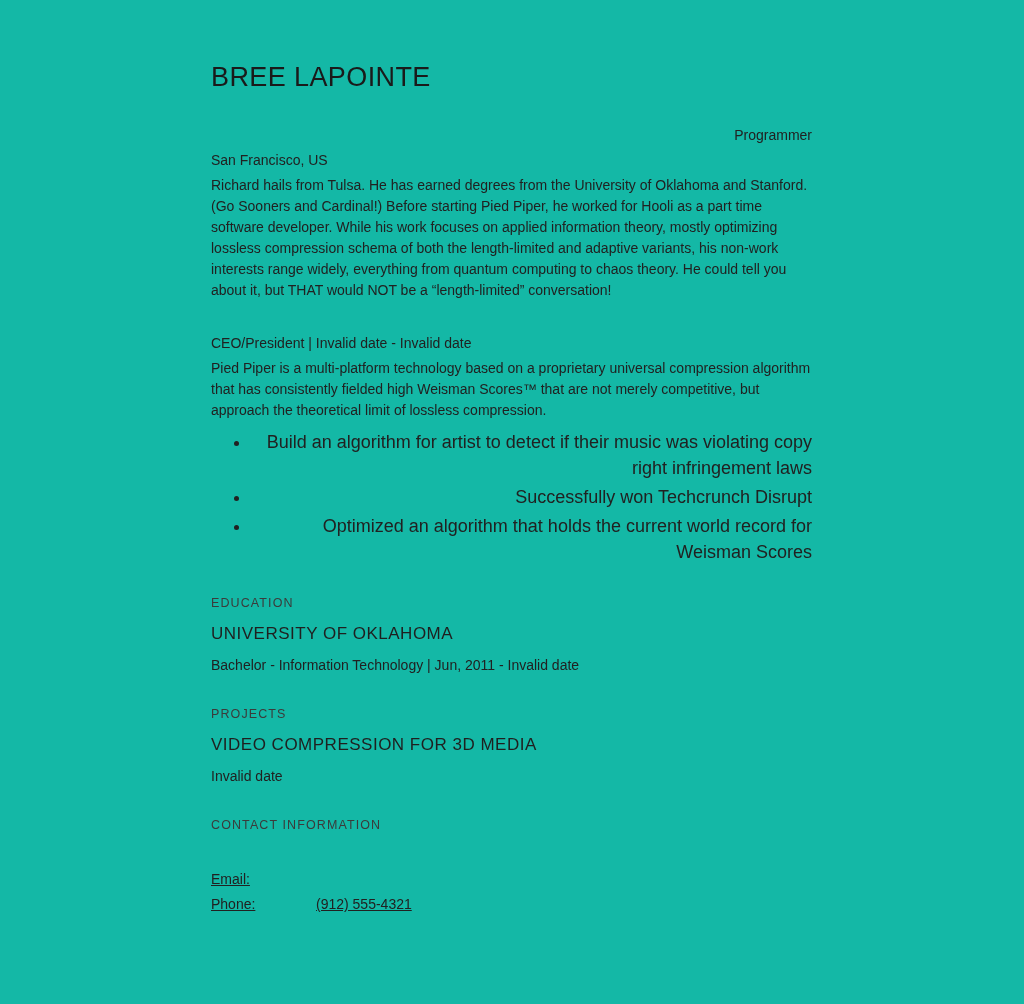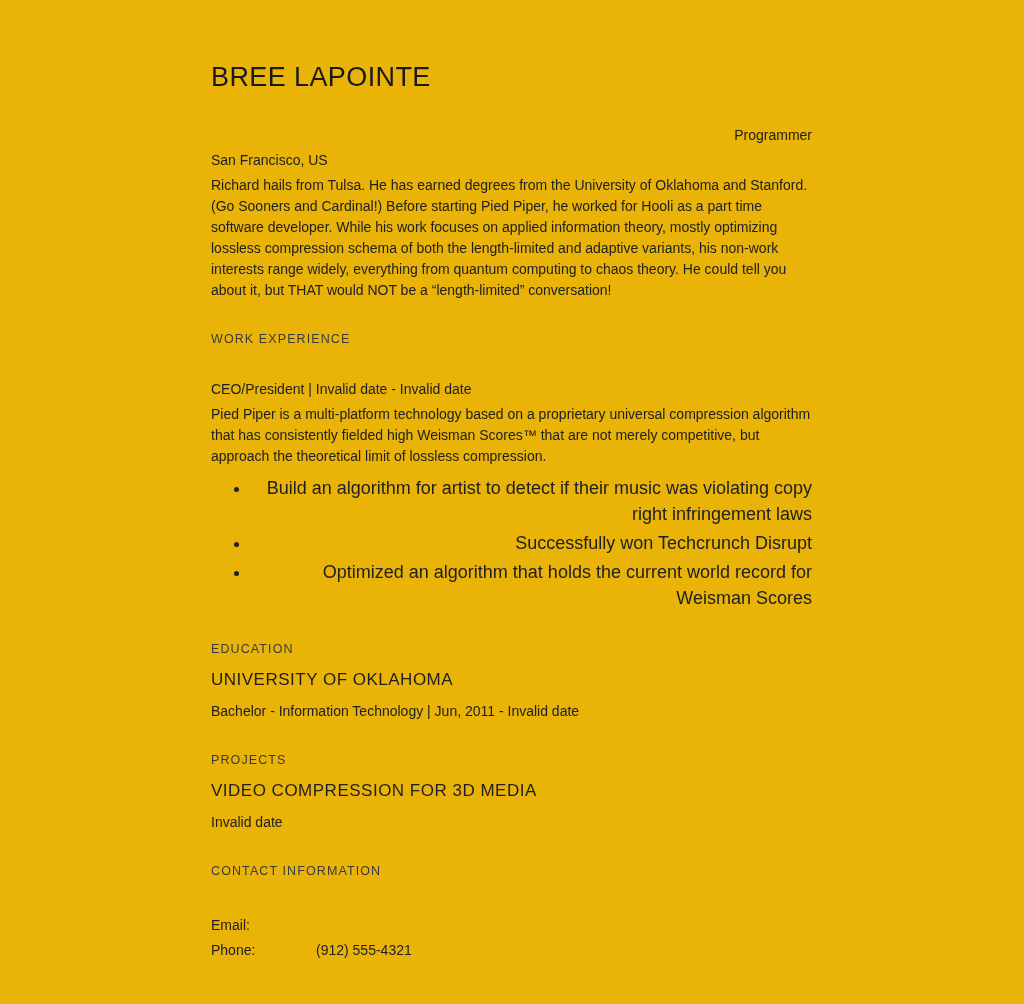--- a/index.html
+++ b/index.html
@@ -6,21 +6,21 @@
   html, body { background:#ffffff; }
   body {
     width:1024px; height:1004px;
     font-family:"Liberation Sans", sans-serif;
     color:var(--text-color, #212121);
     overflow:hidden;
   }
   .page {
     position:relative;
     width:1024px; height:1004px;
-    background:#eab308;
+    background:#14b8a6;
     overflow:hidden;
   }
   .content {
     position:absolute;
     left:211px; top:60px;
     width:601px;
   }
   h1.resume-name {
     font-size:27px;
     line-height:34px;
@@ -59,21 +59,21 @@
     padding-left:40px;
     list-style:disc;
   }
   ul.highlights li {
     font-size:18px;
     line-height:26px;
     margin-bottom:3px;
     color:var(--text-color, #212121);
     text-align:right;
   }
-  .contact-rows { margin-top:36px; }
+  .contact-rows { margin-top:36px;text-decoration:underline; }
   .contact-row {
     display:flex;
     align-items:baseline;
     font-size:14px;
     line-height:21px;
     margin-bottom:4px;
   }
   .contact-label { flex:0 0 105px; width:105px; }
   .contact-value { flex:1; }
   a.contact-link {
@@ -86,21 +86,20 @@
 <body style="background: rgb(255, 255, 255);">
 
 <div class="page">
   <div class="content">
 
     <h1 class="resume-name">BREE LAPOINTE</h1>
     <p class="job-title">Programmer</p>
     <p class="location">San Francisco, US</p>
     <p class="summary">Richard hails from Tulsa. He has earned degrees from the University of Oklahoma and Stanford. (Go Sooners and Cardinal!) Before starting Pied Piper, he worked for Hooli as a part time software developer. While his work focuses on applied information theory, mostly optimizing lossless compression schema of both the length-limited and adaptive variants, his non-work interests range widely, everything from quantum computing to chaos theory. He could tell you about it, but THAT would NOT be a “length-limited” conversation!</p>
 
-    <h2 class="section-title">WORK EXPERIENCE</h2>
     <p class="entry-header">CEO/President | Invalid date - Invalid date</p>
     <p class="entry-desc">Pied Piper is a multi-platform technology based on a proprietary universal compression algorithm that has consistently fielded high Weisman Scores™ that are not merely competitive, but approach the theoretical limit of lossless compression.</p>
     <ul class="highlights">
       <li>Build an algorithm for artist to detect if their music was violating copy right infringement laws</li>
       <li>Successfully won Techcrunch Disrupt</li>
       <li>Optimized an algorithm that holds the current world record for Weisman Scores</li>
     </ul>
 
     <h2 class="section-title">EDUCATION</h2>
     <h3 class="entry-title">UNIVERSITY OF OKLAHOMA</h3>

